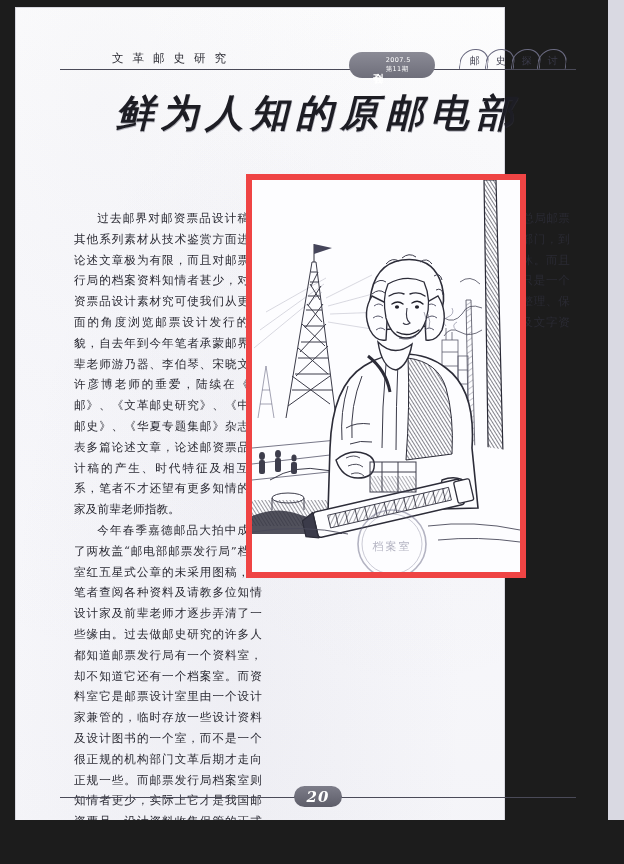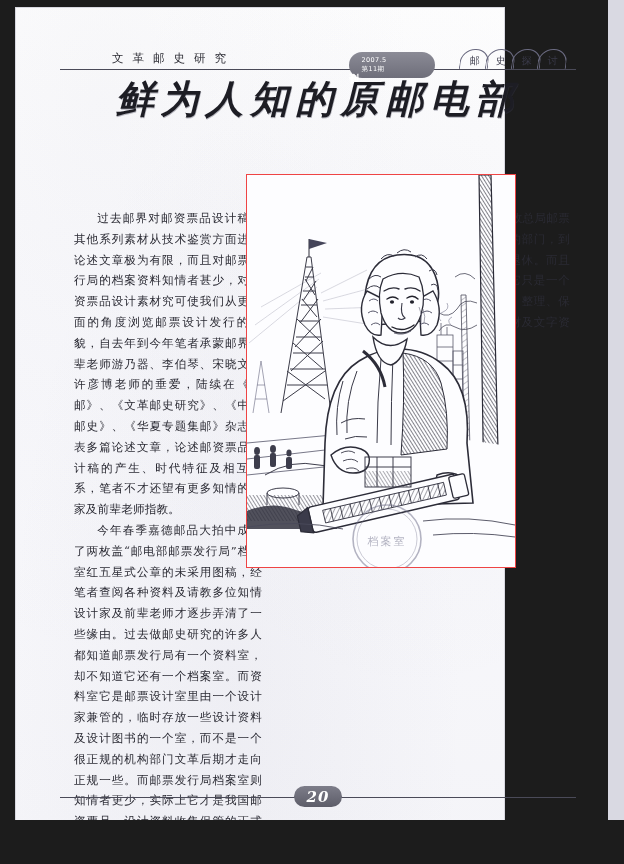--- a/index.html
+++ b/index.html
@@ -39,21 +39,21 @@
   }
   #rh-title{
     position:absolute;left:52px;bottom:10px;
     font-size:11.5px;letter-spacing:9px;color:#2b2b33;
     font-family:"DejaVu Serif",serif;white-space:nowrap;
   }
   #issue-badge{
     position:absolute;left:289px;bottom:-2px;
     width:86px;height:26px;border-radius:13px;
     background:linear-gradient(180deg,#8b8b96,#6e6e7a);
-    display:flex;align-items:center;gap:3px;
+    display:flex;align-items:center;justify-content:center;gap:3px;
     color:#fff;
   }
   #badge-name{
     font-size:10px;line-height:9.5px;letter-spacing:0;text-align:center;
     font-family:"DejaVu Serif",serif;font-weight:bold;
     writing-mode:vertical-rl;text-orientation:upright;height:21px;
   }
   #badge-lines{font-size:6.5px;line-height:9.5px;text-align:left;font-family:"DejaVu Sans",sans-serif;}
   #badge-date,#badge-no{display:block;letter-spacing:.4px;}
 
@@ -67,21 +67,21 @@
     border-radius:14px 14px 0 0;
     font-size:10px;color:#3a3a4a;
     display:flex;align-items:flex-end;justify-content:center;
     font-family:"DejaVu Serif",serif;
     transform:skewX(-7deg);
   }
   .hw-bubble span{transform:skewX(7deg);padding-bottom:1px;}
 
   
   #masthead{
-    position:absolute;left:44px;top:70px;width:516px;
+    position:absolute;left:44px;top:84px;width:516px;
     text-align:center;
   }
   .title-line{
     font-size:38px;line-height:42px;color:#1d1d24;
     font-family:"DejaVu Serif",serif;
     font-weight:bold;font-style:italic;
     letter-spacing:7px;
     text-shadow:.5px .5px 0 rgba(60,60,80,.35);
   }
   #byline{
@@ -104,21 +104,21 @@
     color:#2a2a33;text-align:justify;
     font-family:"DejaVu Serif",serif;
     letter-spacing:.2px;
     margin:0;
   }
   .para.indent{text-indent:2em;}
 
   
   #figure{
     position:absolute;left:230px;top:166px;width:268px;height:392px;
-    border:1px solid #ef4444;background:#22c55e;overflow:hidden;
+    border:6px solid #ef4444;background:#22c55e;overflow:hidden;
   }
   #fig-canvas{position:absolute;inset:0;}
 
   
   #page-foot{
     position:absolute;left:44px;top:778px;width:516px;height:22px;
   }
   #foot-rule{
     position:absolute;left:0;top:11px;width:516px;height:1px;background:#4a4a58;
   }

